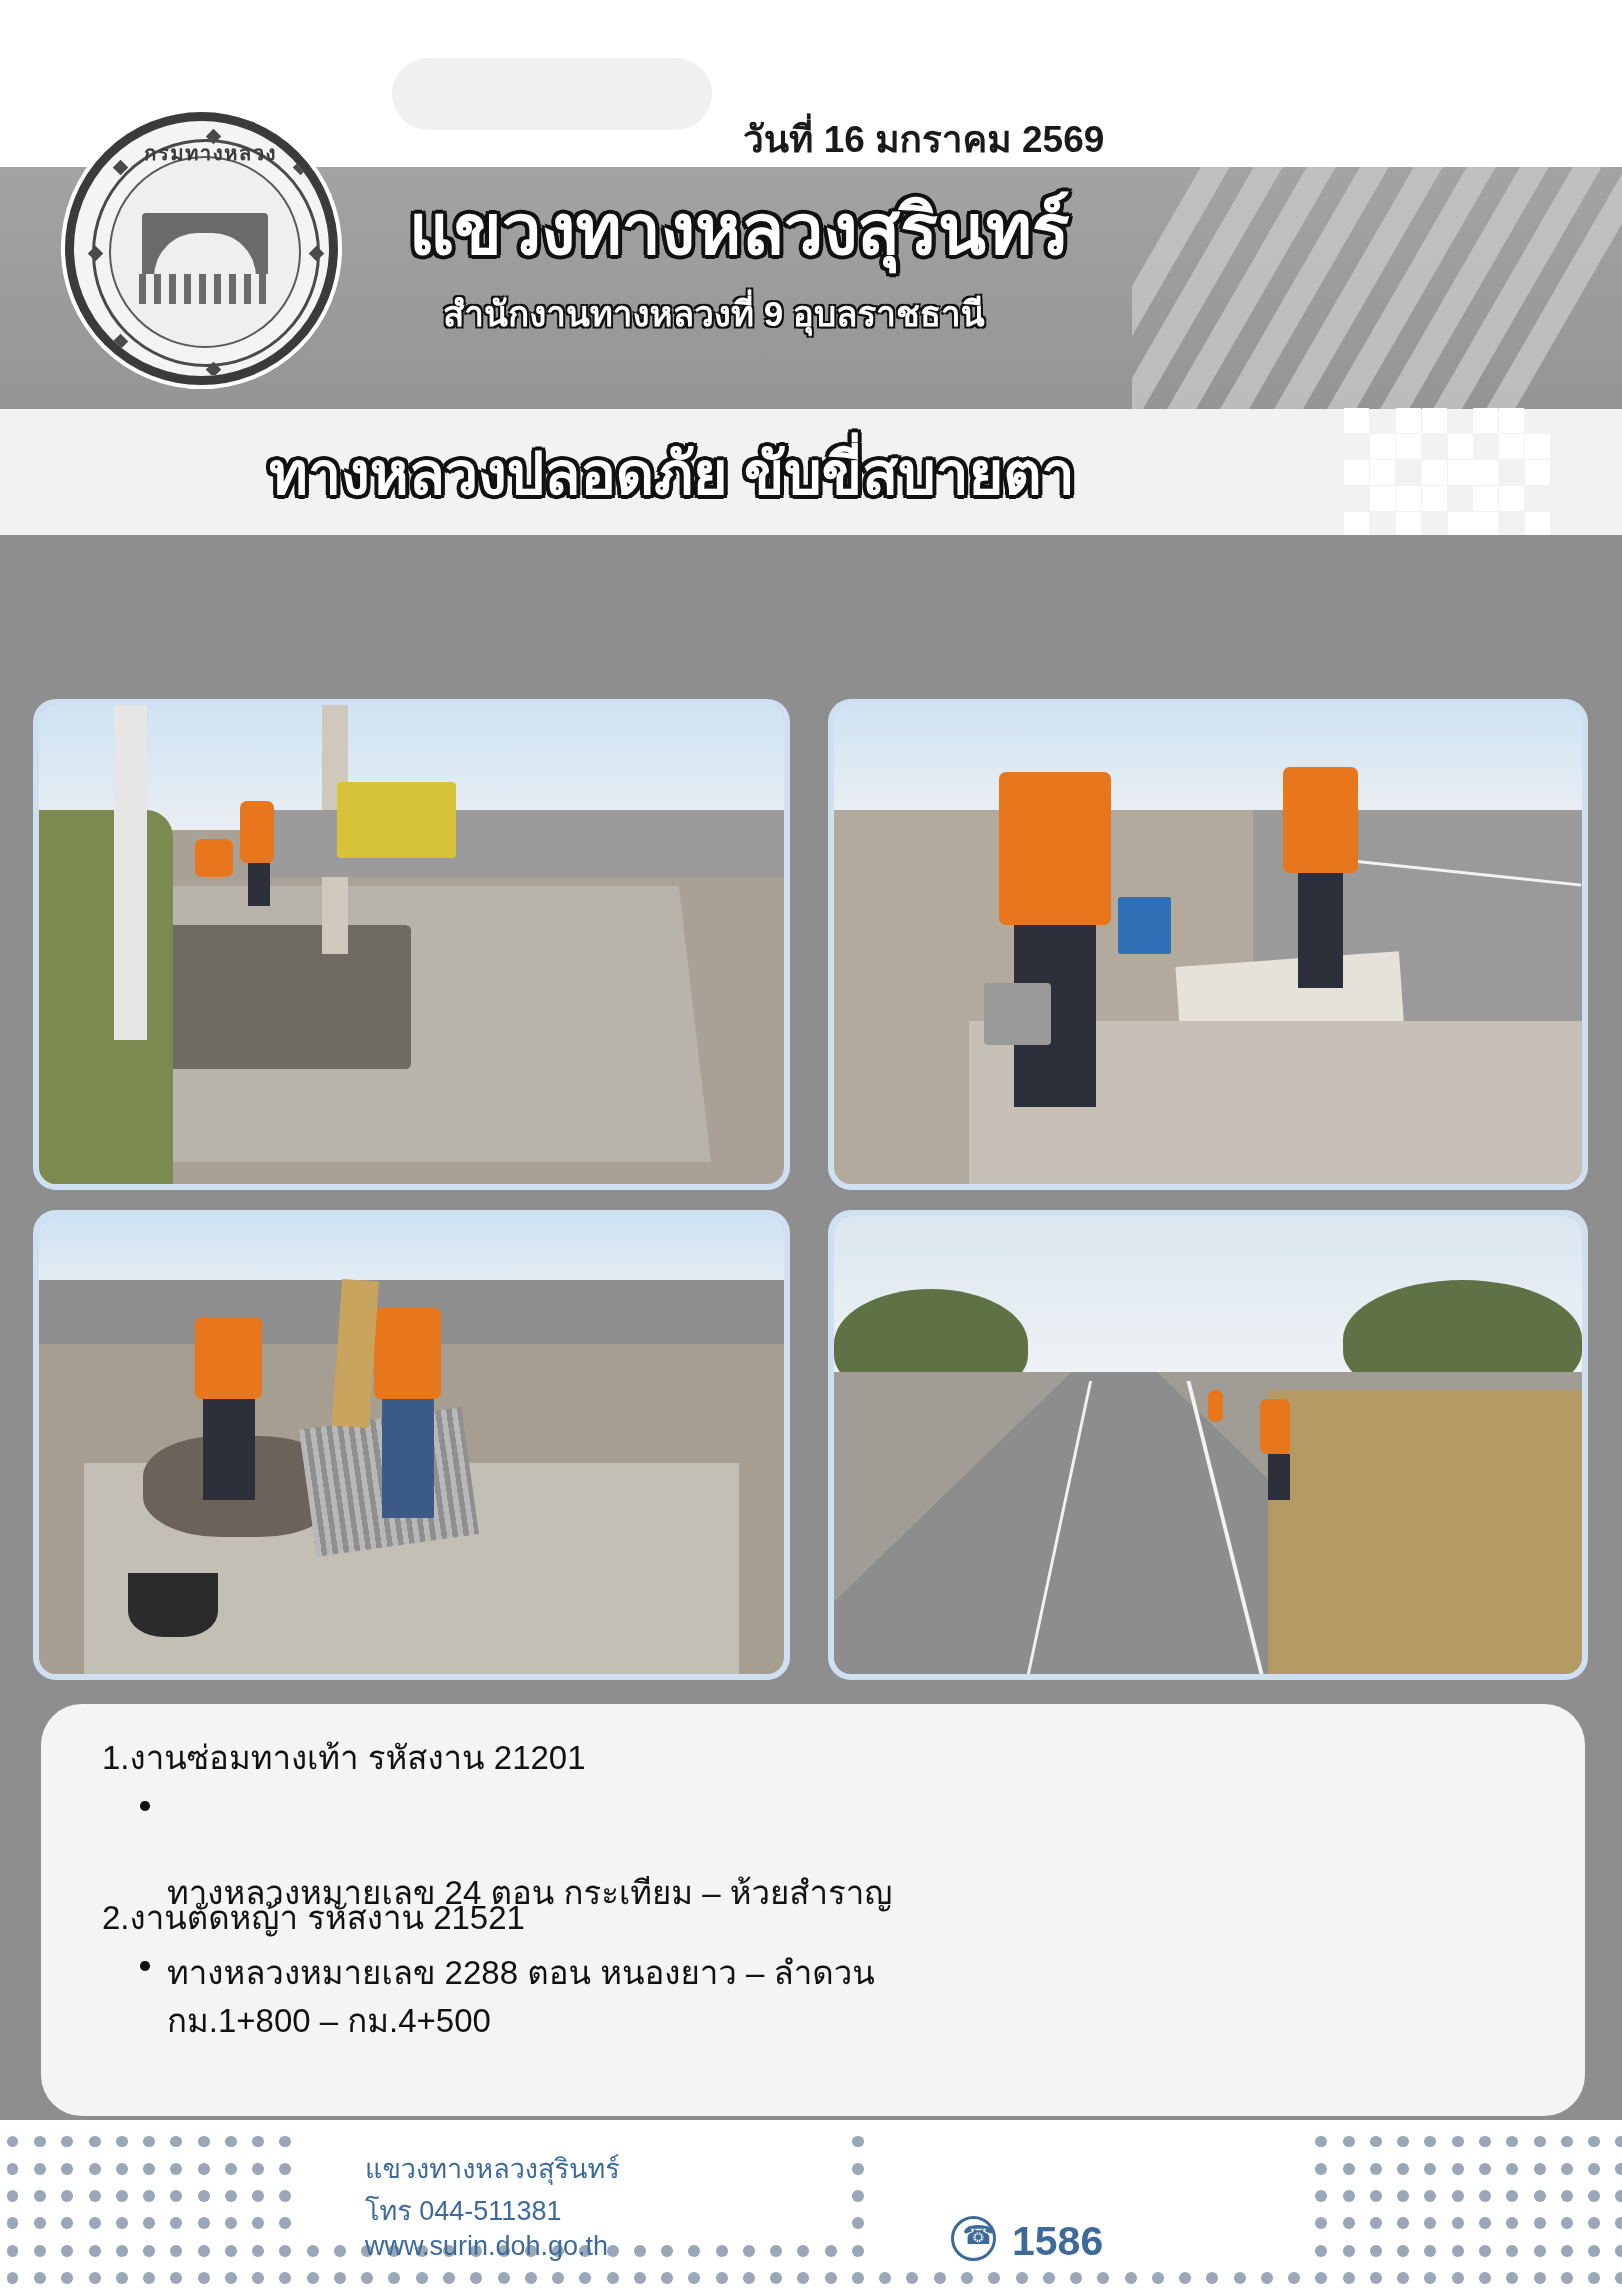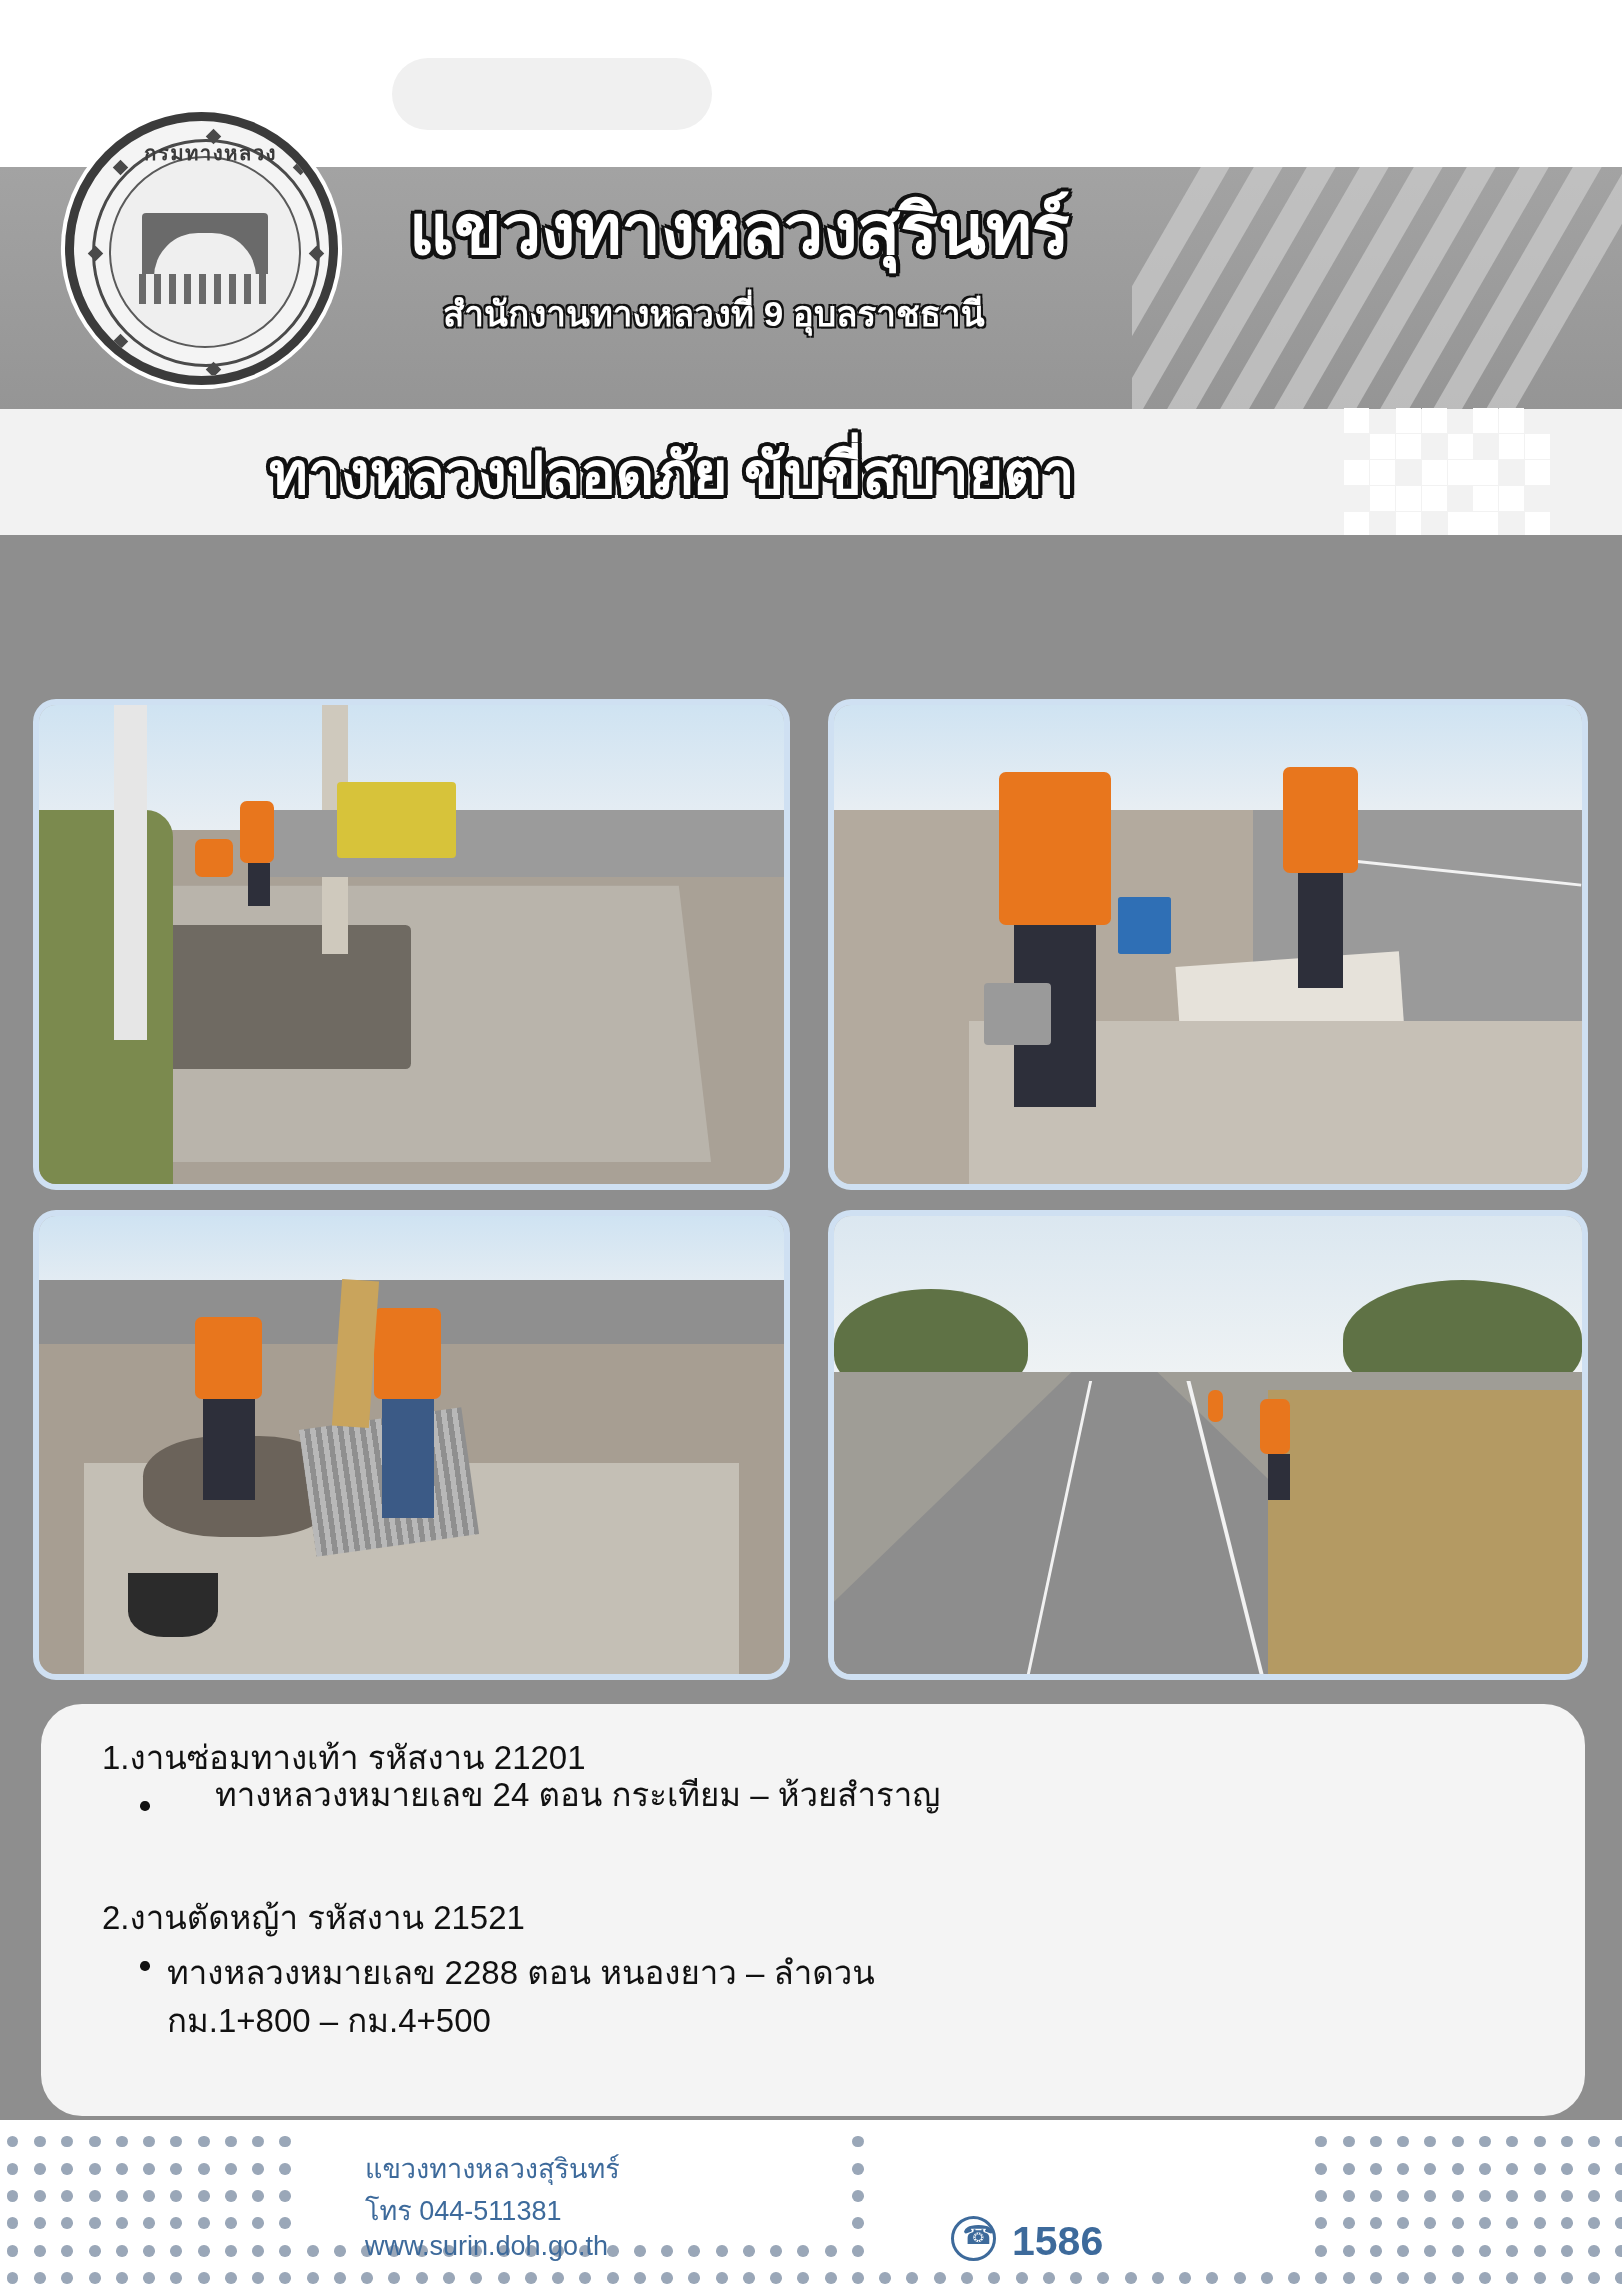--- a/index.html
+++ b/index.html
@@ -220,21 +220,21 @@
     background: #f4f4f4;
     border-radius: 41px;
   }
   .tc-line {
     position: absolute;
     font-size: 33px;
     color: #111;
     white-space: nowrap;
   }
   .tc-h1 { left: 102px; top: 1731px; }
-  .tc-b1 { left: 167px; top: 1768px; margin-left: 48px; }
+  .tc-b1 { left: 167px; top: 1866px; }
   .tc-b1b{ left: 167px; top: 1833px; }
   .tc-h2 { left: 102px; top: 1891px; }
   .tc-b2 { left: 167px; top: 1946px; }
   .tc-b2b{ left: 167px; top: 1994px; }
   .bullet {
     position: absolute;
     width: 9.5px; height: 9.5px; border-radius: 50%; background:#111;
   }
   .bl1 { left: 140px; top: 1801px; }
   .bl2 { left: 140px; top: 1961px; }
@@ -309,20 +309,21 @@
         <span style="left: 106px;"></span>
         <span style="left: 159px;"></span>
         <span style="left: 213px;"></span>
         <span style="left: 266px;"></span>
         <span style="left: 319px;"></span>
         <span style="left: 372px;"></span>
         <span style="left: 425px;"></span>
       </div>
 
     <div class="date-pill"></div>
+    <div class="date-text">วันที่ 16 มกราคม 2569</div>
 
     <div class="seal">
       <div class="ring2"></div>
       <div class="ring3"></div>
       <div class="seal-toptext">กรมทางหลวง</div>
       <div class="bridge"></div>
       <div class="arcs"></div>
       <div class="seal-dots" id="sealdots">
           <i style="left: 134px; top: 9.5px;"></i>
           <i style="left: 134px; top: 243px;"></i>

